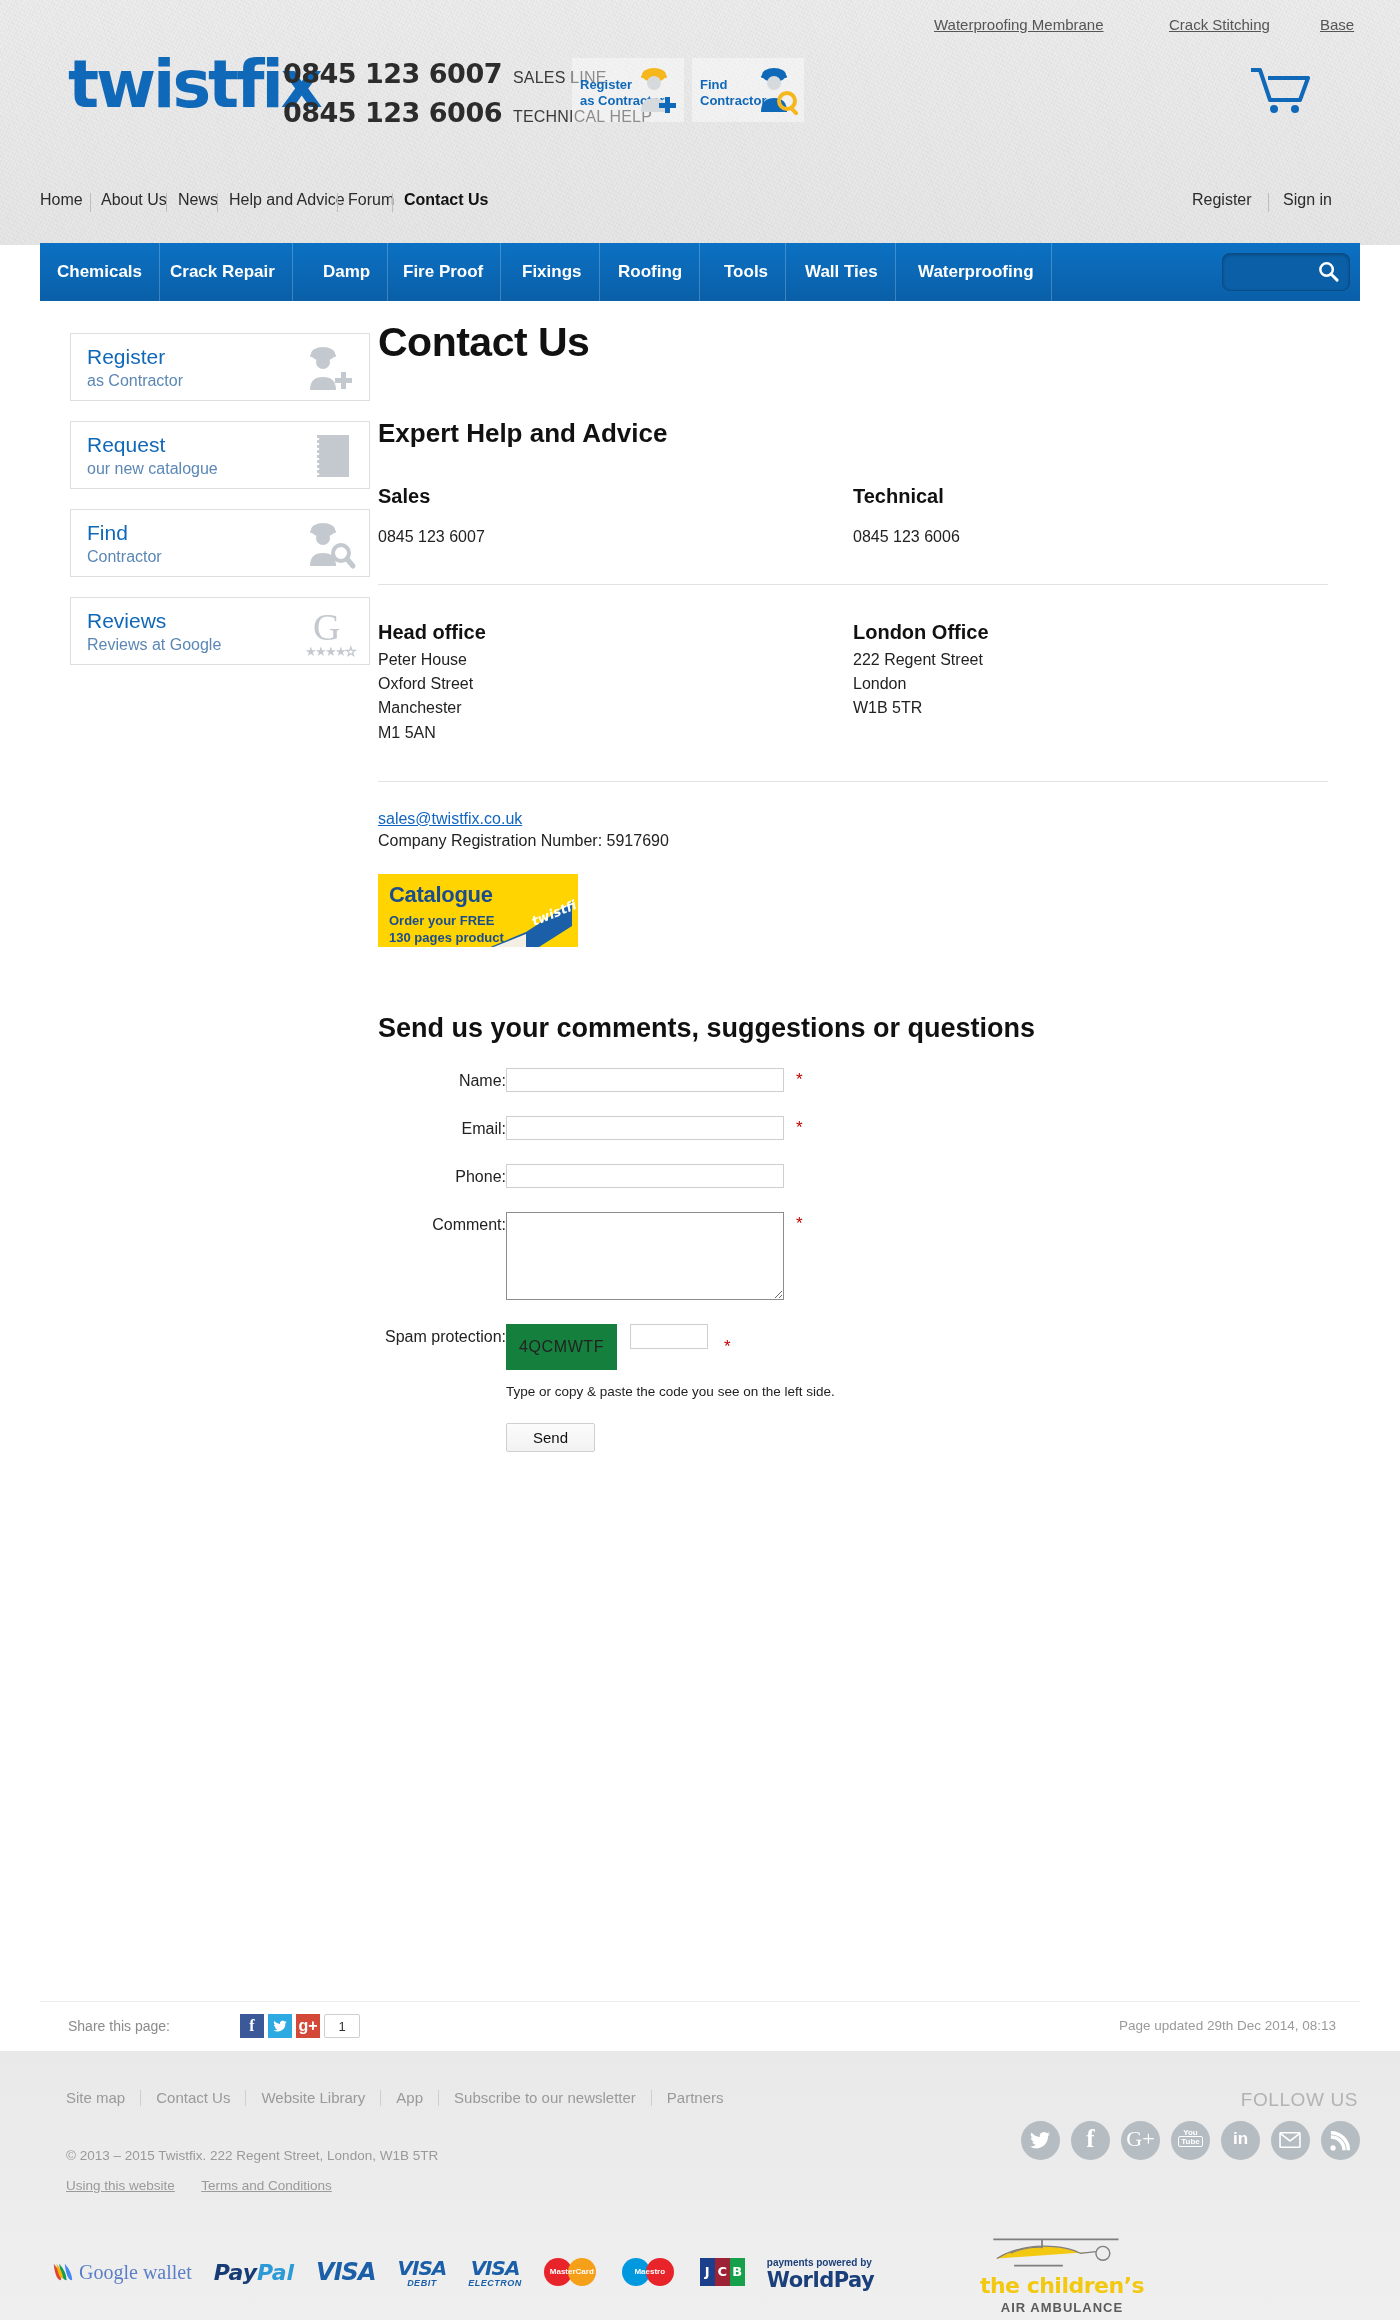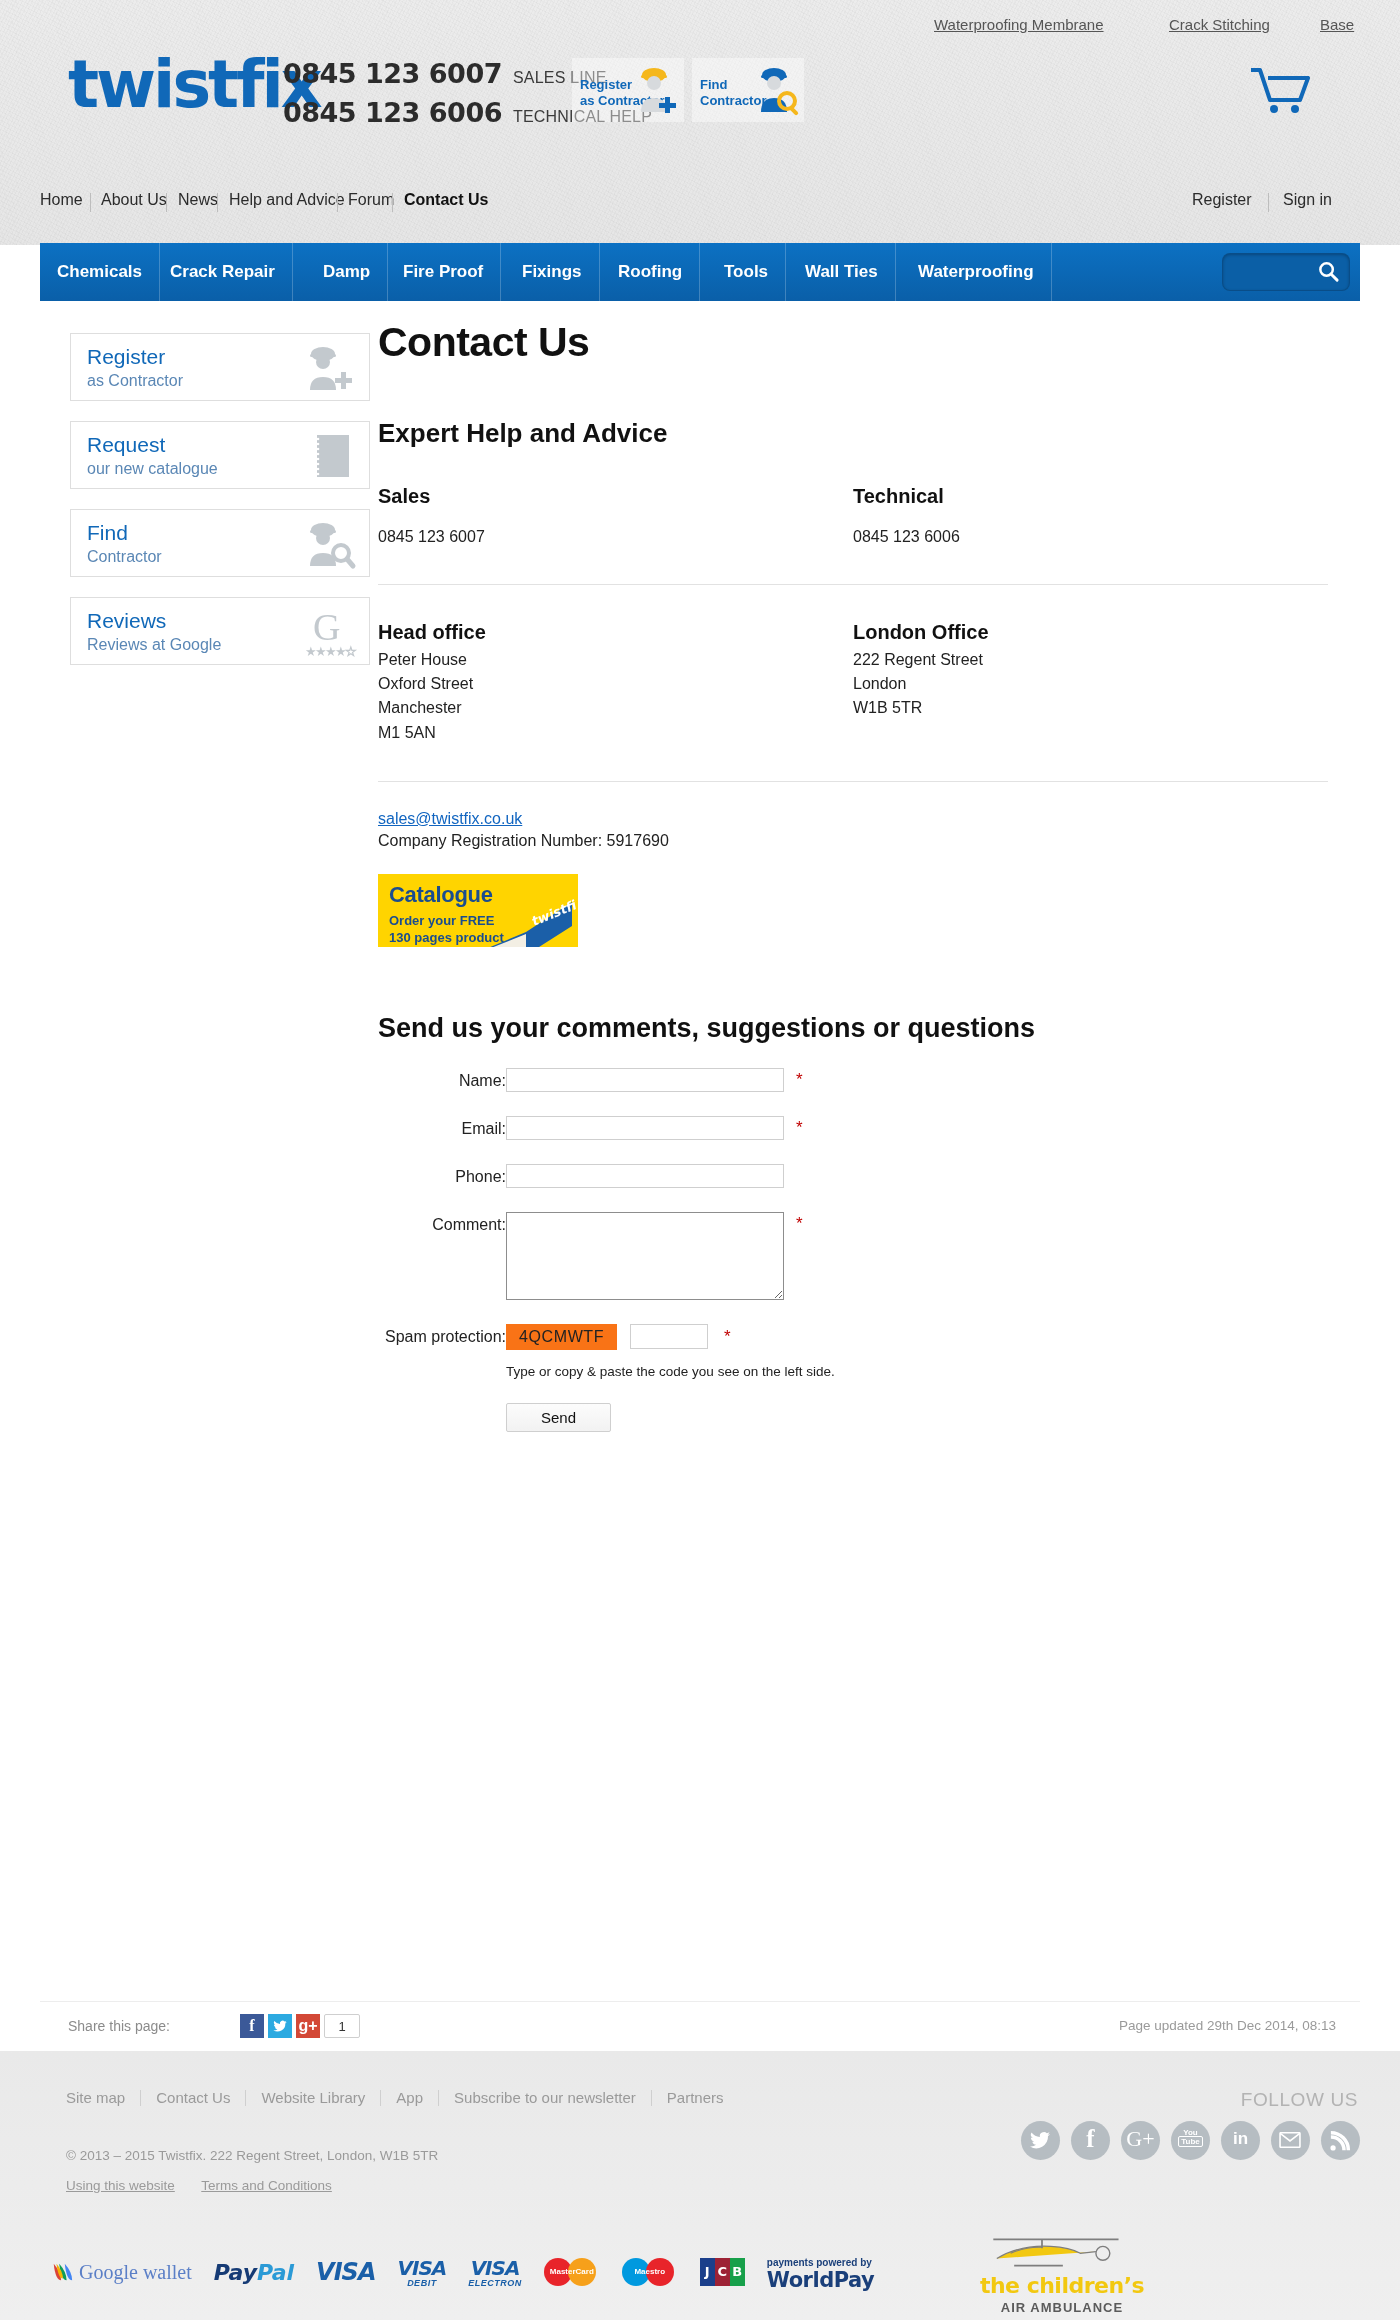--- a/index.html
+++ b/index.html
@@ -147,27 +147,27 @@
   .frow { display:flex; align-items:flex-start; margin-top:24px; }
   .flabel { width:128px; font-size:16px; color:#222; padding-top:4px;text-align:right; }
   .finput {
     width:278px; height:24px; border:1px solid #cfcfcf; background:#fff;
   }
   .ftext {
     width:278px; height:88px; border:1px solid #8d8d8d; background:#fff;
   }
   .req { color:#c00000; font-size:17px; margin-left:12px; padding-top:2px; }
   .captcha {
-    display:inline-block; background:#f97316; padding:4px 13px;
+    display:inline-block; background:#15803d; padding:14px 13px;
     font-size:16px; color:#222; letter-spacing:0.6px;
   }
   .cinput { width:78px; height:25px; border:1px solid #cfcfcf; background:#fff; margin-left:8px; vertical-align:top; }
   .chint { margin:14px 0 0 128px; font-size:13.5px; color:#222; }
   .sendbtn {
-    margin:24px 0 0 128px; padding:5px 34px; font-size:15px;
+    margin:24px 0 0 128px; padding:5px 26px; font-size:15px;
     border:1px solid #cfcfcf; border-radius:2px;
     background:linear-gradient(#fcfcfc,#f2f2f2); color:#111; cursor:pointer;
     font-family:"Liberation Sans", sans-serif;
   }
 
   
   .sharebar {
     position:absolute; left:40px; top:2001px; width:1320px; height:50px;
     background:#fff; border-top:1px solid #ededed;
   }

